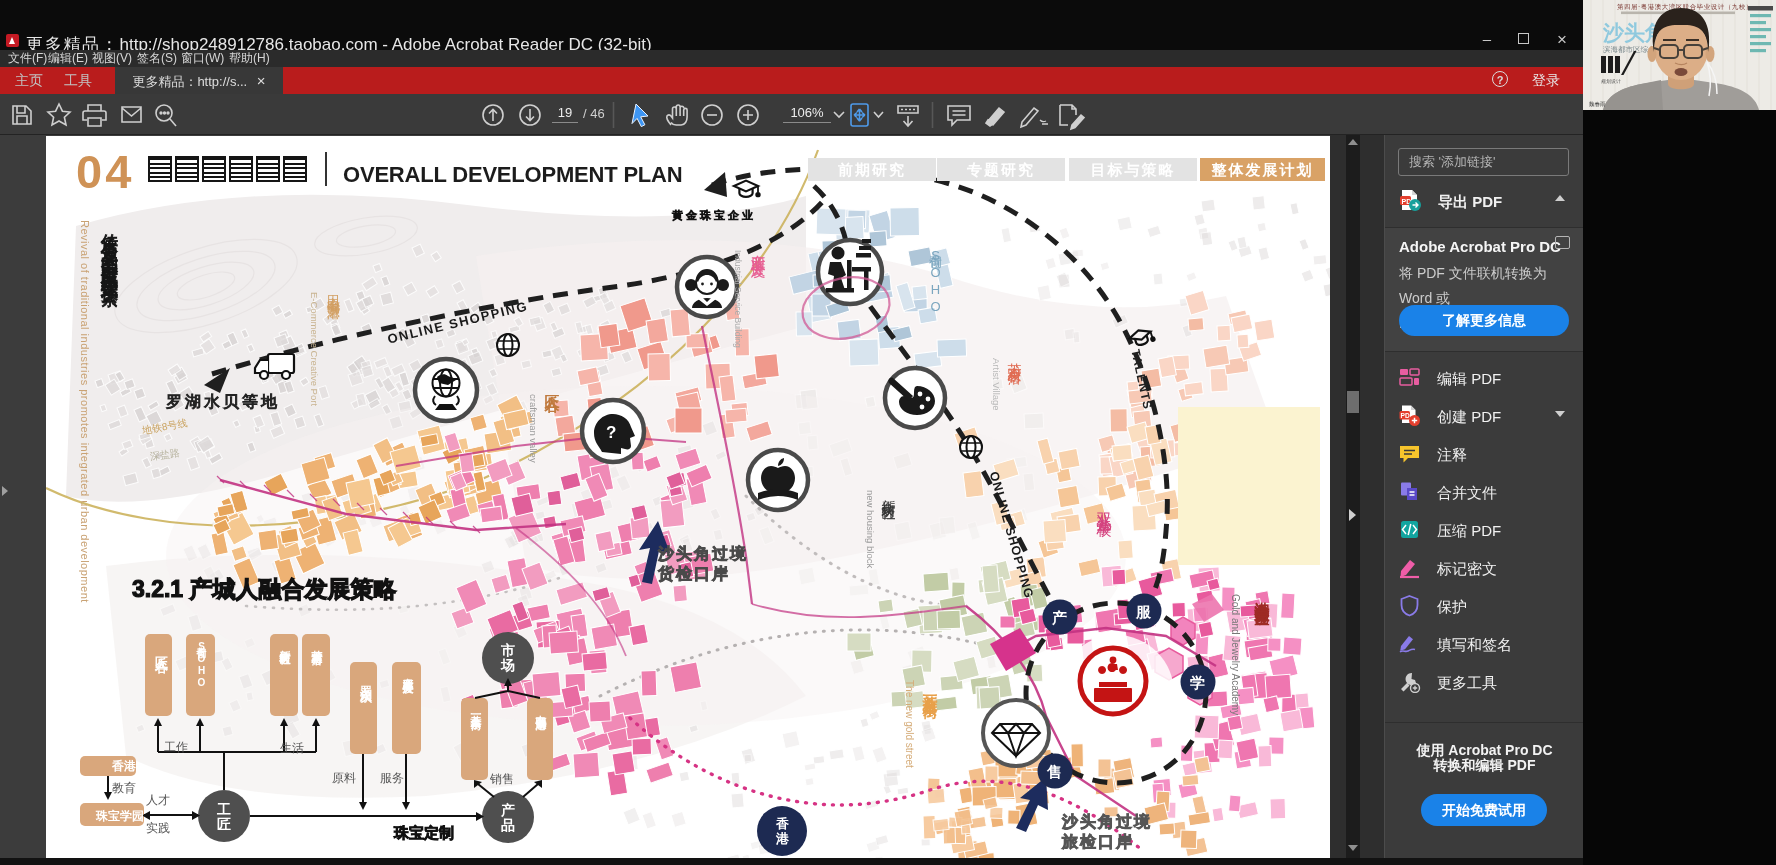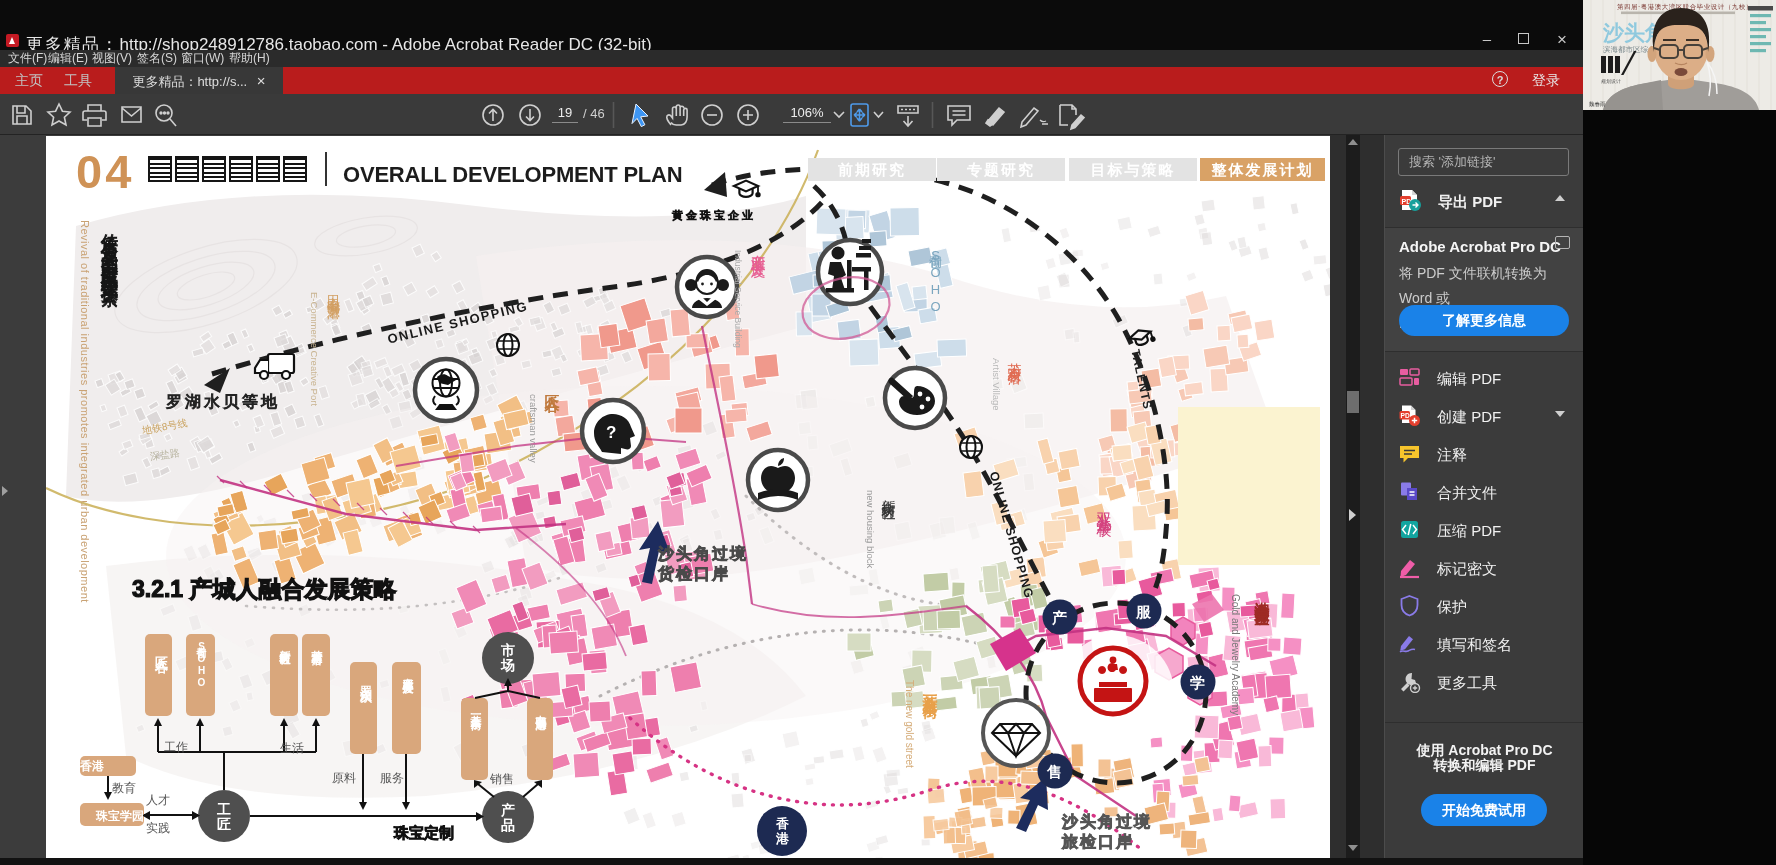--- a/index.html
+++ b/index.html
@@ -1293,21 +1293,21 @@
 <div class="nvt" style="left:1001px;top:627px">售</div>
 <div class="abs" style="left:730px;top:680px;font-size:13px;font-weight:bold;color:#fff;line-height:15px">香<br>港</div>
 <div class="fbx" style="left:106px;top:510px">匠人谷</div>
 <div class="fbx" style="left:148px;top:503px;font-size:10px;letter-spacing:1px">青创SOHO</div>
 <div class="fbx" style="left:231px;top:505px;font-size:11px;letter-spacing:1px">新街坊社区</div>
 <div class="fbx" style="left:263px;top:505px;font-size:11px;letter-spacing:1px">艺术家村落</div>
 <div class="fbx" style="left:311px;top:540px;font-size:12px">罗湖水贝</div>
 <div class="fbx" style="left:354px;top:533px;font-size:11px;letter-spacing:1px">产业服务大厦</div>
 <div class="fbx" style="left:422px;top:570px;font-size:11px;letter-spacing:1px">黄金一条街</div>
 <div class="fbx" style="left:487px;top:570px;font-size:11px;letter-spacing:1px">电商创意港</div>
-<div class="abs" style="left:34px;top:622px;width:56px;text-align:left;font-size:12px;font-weight:bold;color:#fff">香港</div>
+<div class="abs" style="left:34px;top:622px;width:56px;text-align:right;font-size:12px;font-weight:bold;color:#fff">香港</div>
 <div class="abs" style="left:34px;top:672px;width:64px;text-align:right;font-size:12px;font-weight:bold;color:#fff">珠宝学园</div>
 <div class="abs" style="left:448px;top:507px;font-size:14px;font-weight:bold;color:#fff;line-height:15px;text-align:center;width:28px">市<br>场</div>
 <div class="abs" style="left:164px;top:666px;font-size:14px;font-weight:bold;color:#fff;line-height:15px;text-align:center;width:28px">工<br>匠</div>
 <div class="abs" style="left:448px;top:667px;font-size:14px;font-weight:bold;color:#fff;line-height:15px;text-align:center;width:28px">产<br>品</div>
 <div class="flb" style="left:118px;top:603px">工作</div>
 <div class="flb" style="left:234px;top:604px">生活</div>
 <div class="flb" style="left:286px;top:634px">原料</div>
 <div class="flb" style="left:334px;top:634px">服务</div>
 <div class="flb" style="left:444px;top:635px">销售</div>
 <div class="flb" style="left:66px;top:644px">教育</div>

